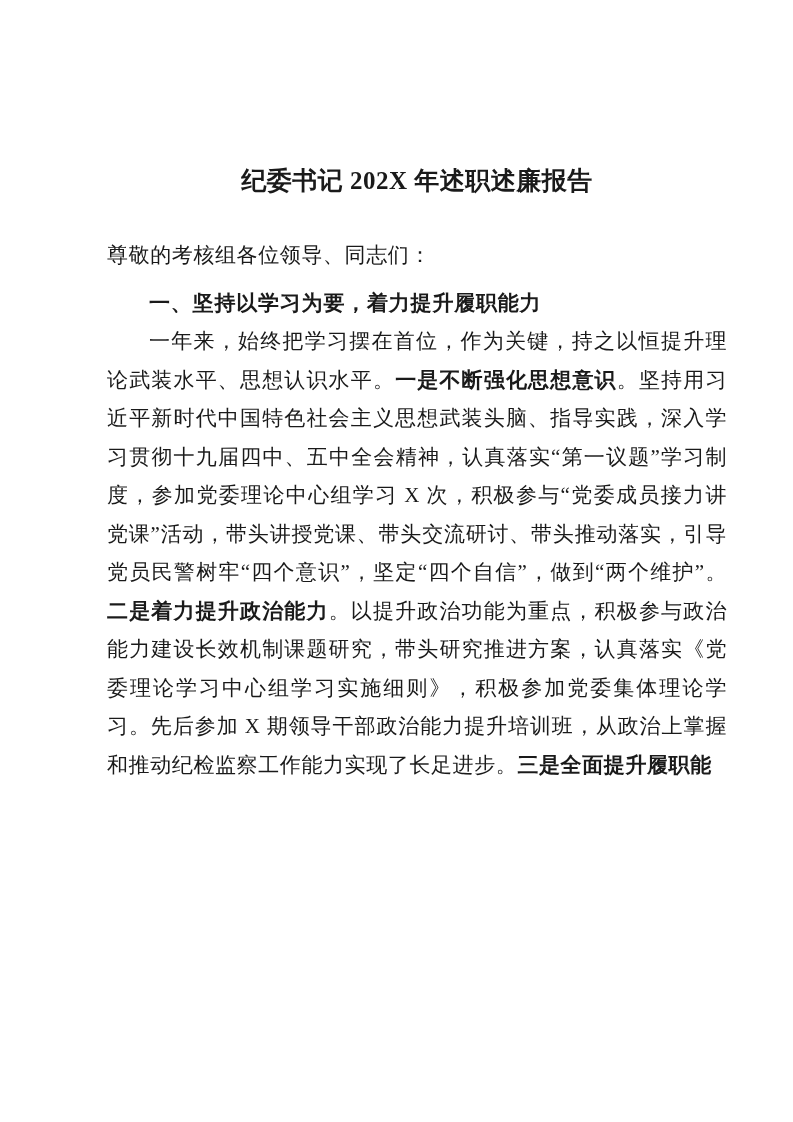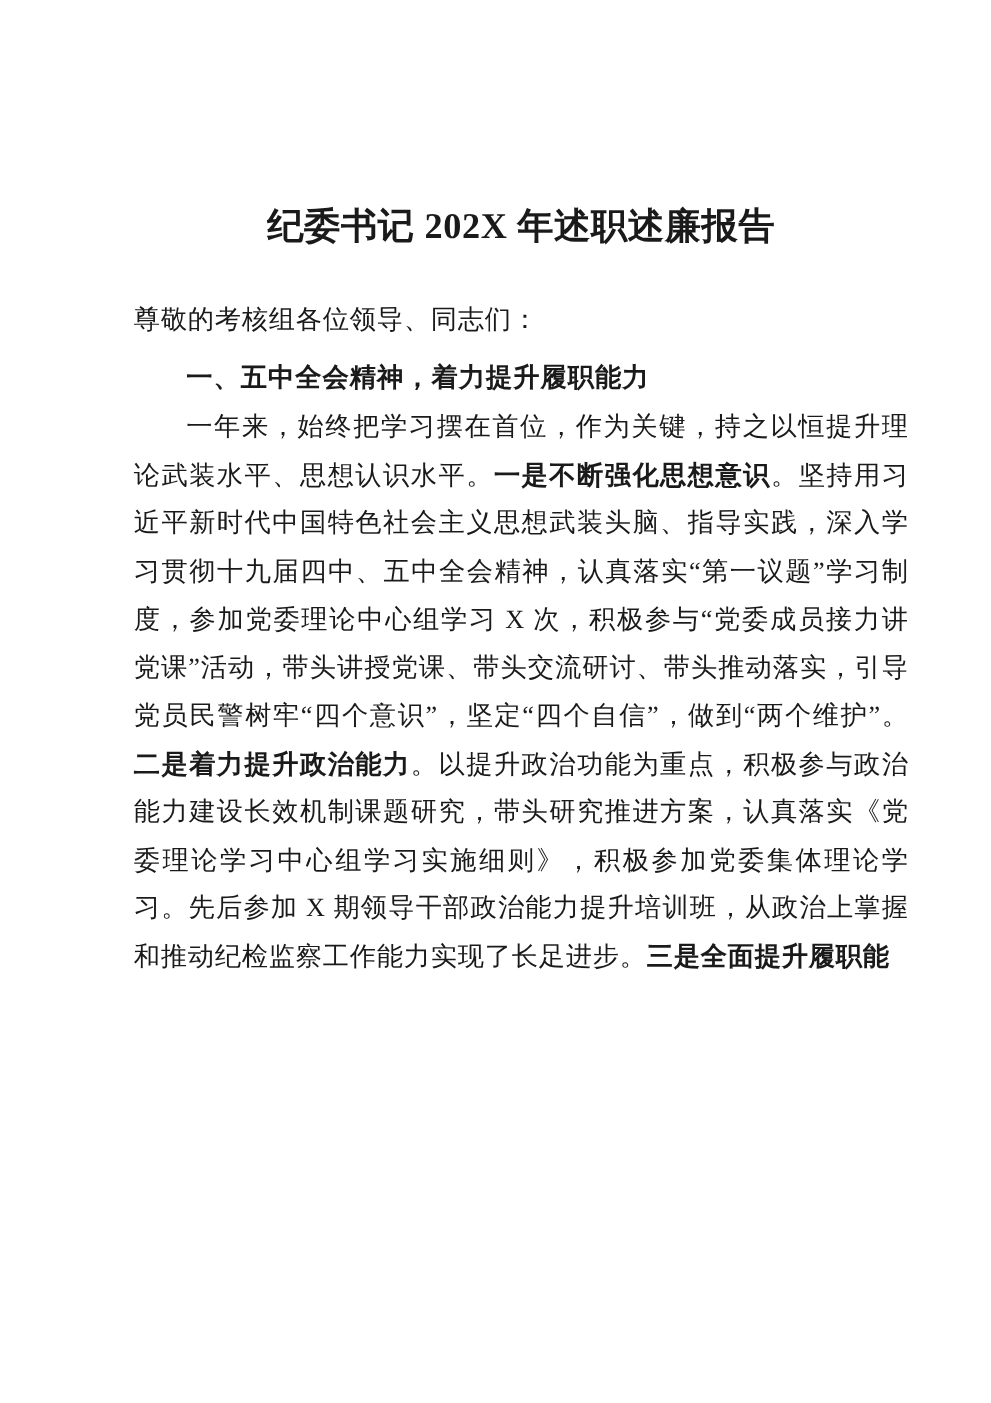--- a/index.html
+++ b/index.html
@@ -18,21 +18,21 @@
     font-family: "Liberation Serif", "DejaVu Serif", serif;
     color: #1a1a1a;
   }
   .doc {
     position: absolute;
     left: 107px;
     top: 158px;
     width: 620px;
   }
   .doc-title {
-    font-size: 29px;
+    font-size: 25px;
     font-weight: bold;
     line-height: 46px;
     text-align: center;
     margin: 0 0 32px 0;
     letter-spacing: 0.5px;
     white-space: nowrap;
   }
   .salutation {
     font-size: 21px;
     line-height: 38.5px;
@@ -58,17 +58,17 @@
   .run.bold { font-weight: bold; }
 </style>
 </head>
 <body>
 
 <div class="page">
   <div class="doc">
     <h1 class="doc-title">纪委书记 202X 年述职述廉报告</h1>
     <p class="salutation">尊敬的考核组各位领导、同志们：</p>
     <div>
-        <p class="para heading"><span class="run bold">一、五中全会精神，着力提升履职能力</span></p>
+        <p class="para heading"><span class="run bold">一、坚持以学习为要，着力提升履职能力</span></p>
         <p class="para"><span class="run">一年来，始终把学习摆在首位，作为关键，持之以恒提升理论武装水平、思想认识水平。</span><span class="run bold">一是不断强化思想意识</span><span class="run">。坚持用习近平新时代中国特色社会主义思想武装头脑、指导实践，深入学习贯彻十九届四中、五中全会精神，认真落实“第一议题”学习制度，参加党委理论中心组学习 X 次，积极参与“党委成员接力讲党课”活动，带头讲授党课、带头交流研讨、带头推动落实，引导党员民警树牢“四个意识”，坚定“四个自信”，做到“两个维护”。</span><span class="run bold">二是着力提升政治能力</span><span class="run">。以提升政治功能为重点，积极参与政治能力建设长效机制课题研究，带头研究推进方案，认真落实《党委理论学习中心组学习实施细则》，积极参加党委集体理论学习。先后参加 X 期领导干部政治能力提升培训班，从政治上掌握和推动纪检监察工作能力实现了长足进步。</span><span class="run bold">三是全面提升履职能</span></p>
       </div>
   </div>
 </div>
 
 </body></html>

